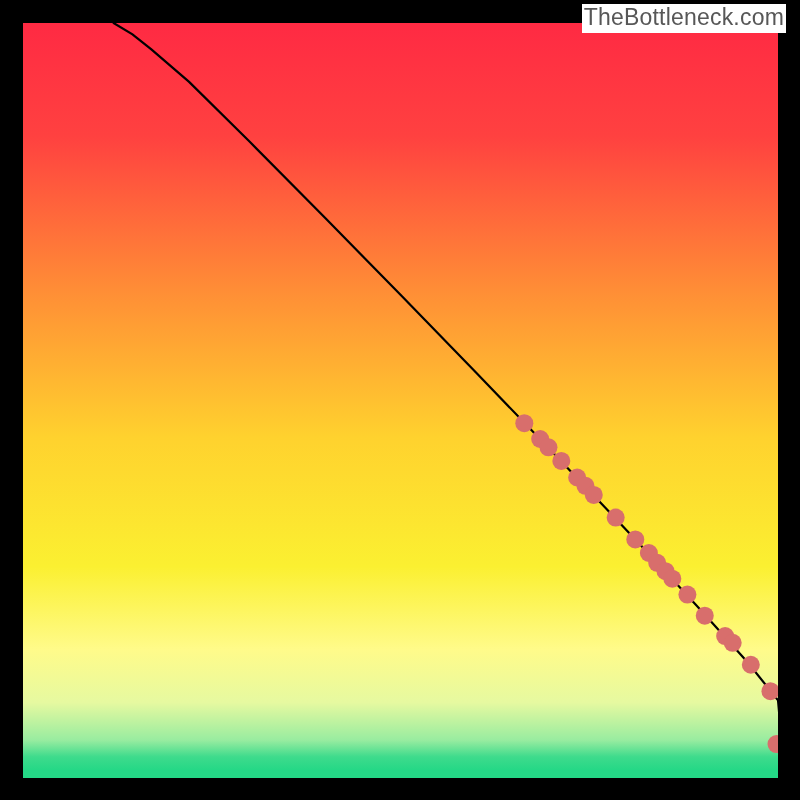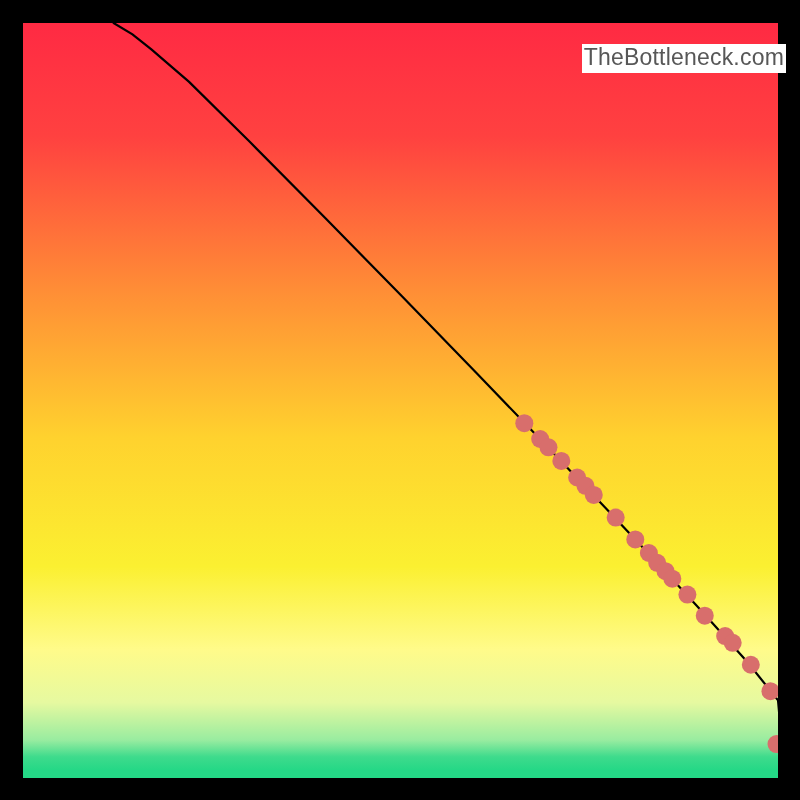--- a/index.html
+++ b/index.html
@@ -14,21 +14,20 @@
     position: absolute;
     top: 4px;
     right: 14px;
     color: #575757;
     font-family: Arial, Helvetica, sans-serif;
     font-size: 23px;
     font-weight: 400;
     letter-spacing: 0.2px;
     background: #fff;
     padding: 0 2px 2px 2px;
-    margin-top: 40px;
   }
   .plot {
     position: absolute;
     left: 23px;
     top: 23px;
     width: 755px;
     height: 755px;
   }
   .plot svg { display: block; }
 </style>

